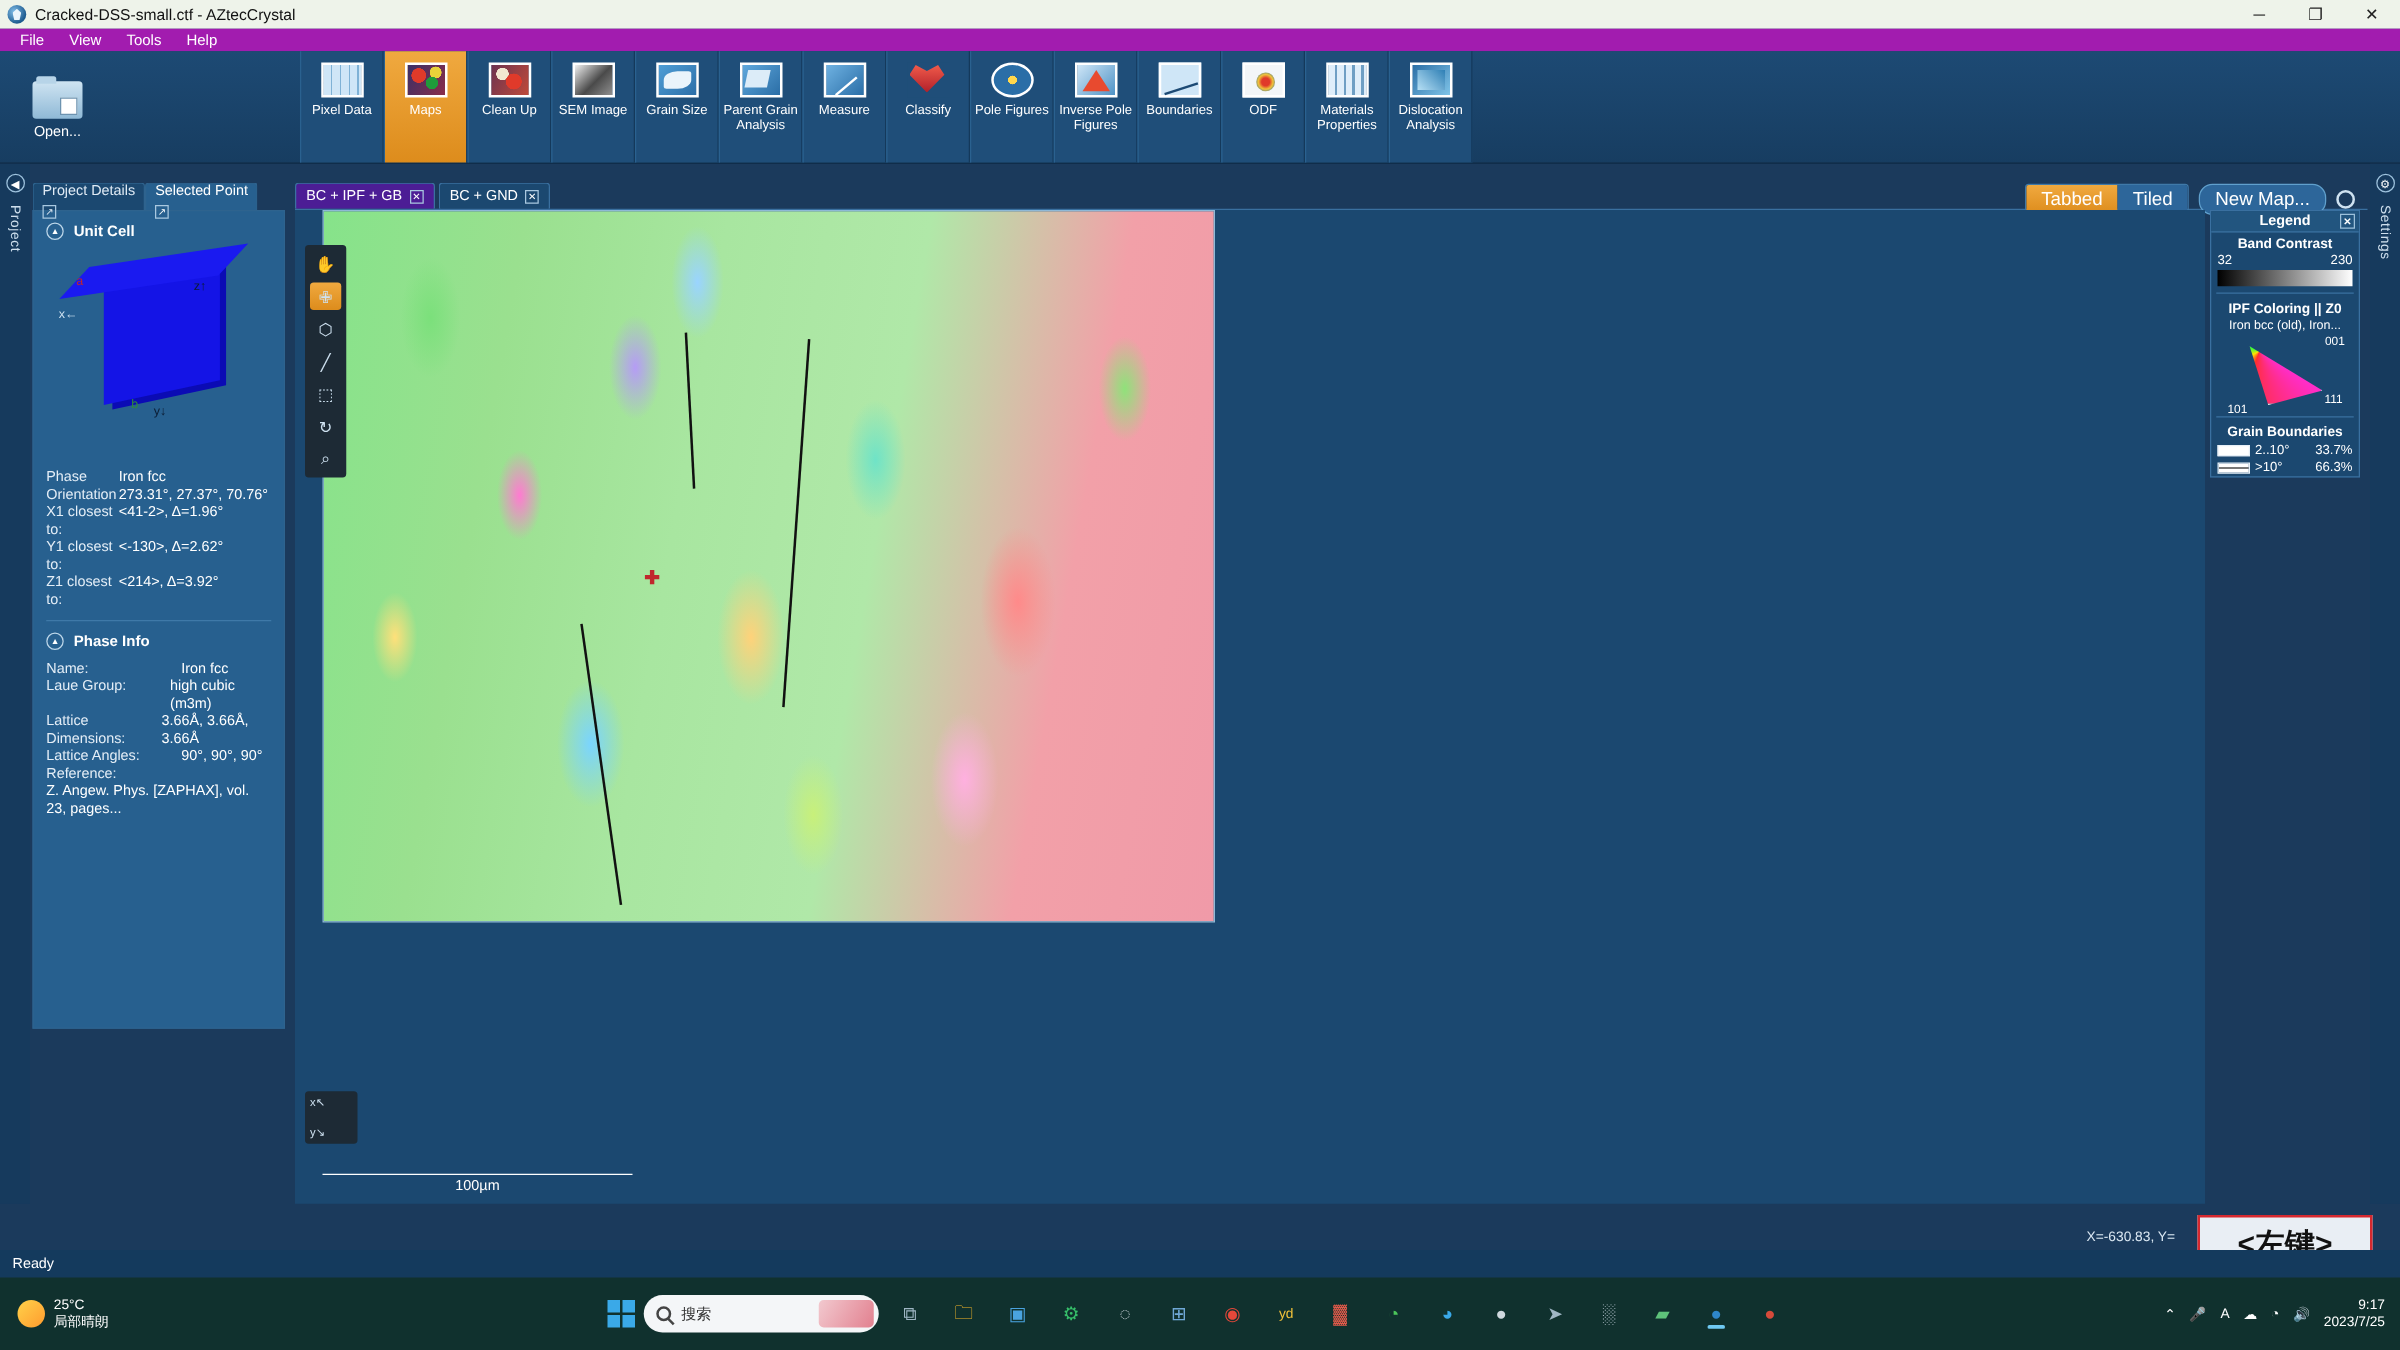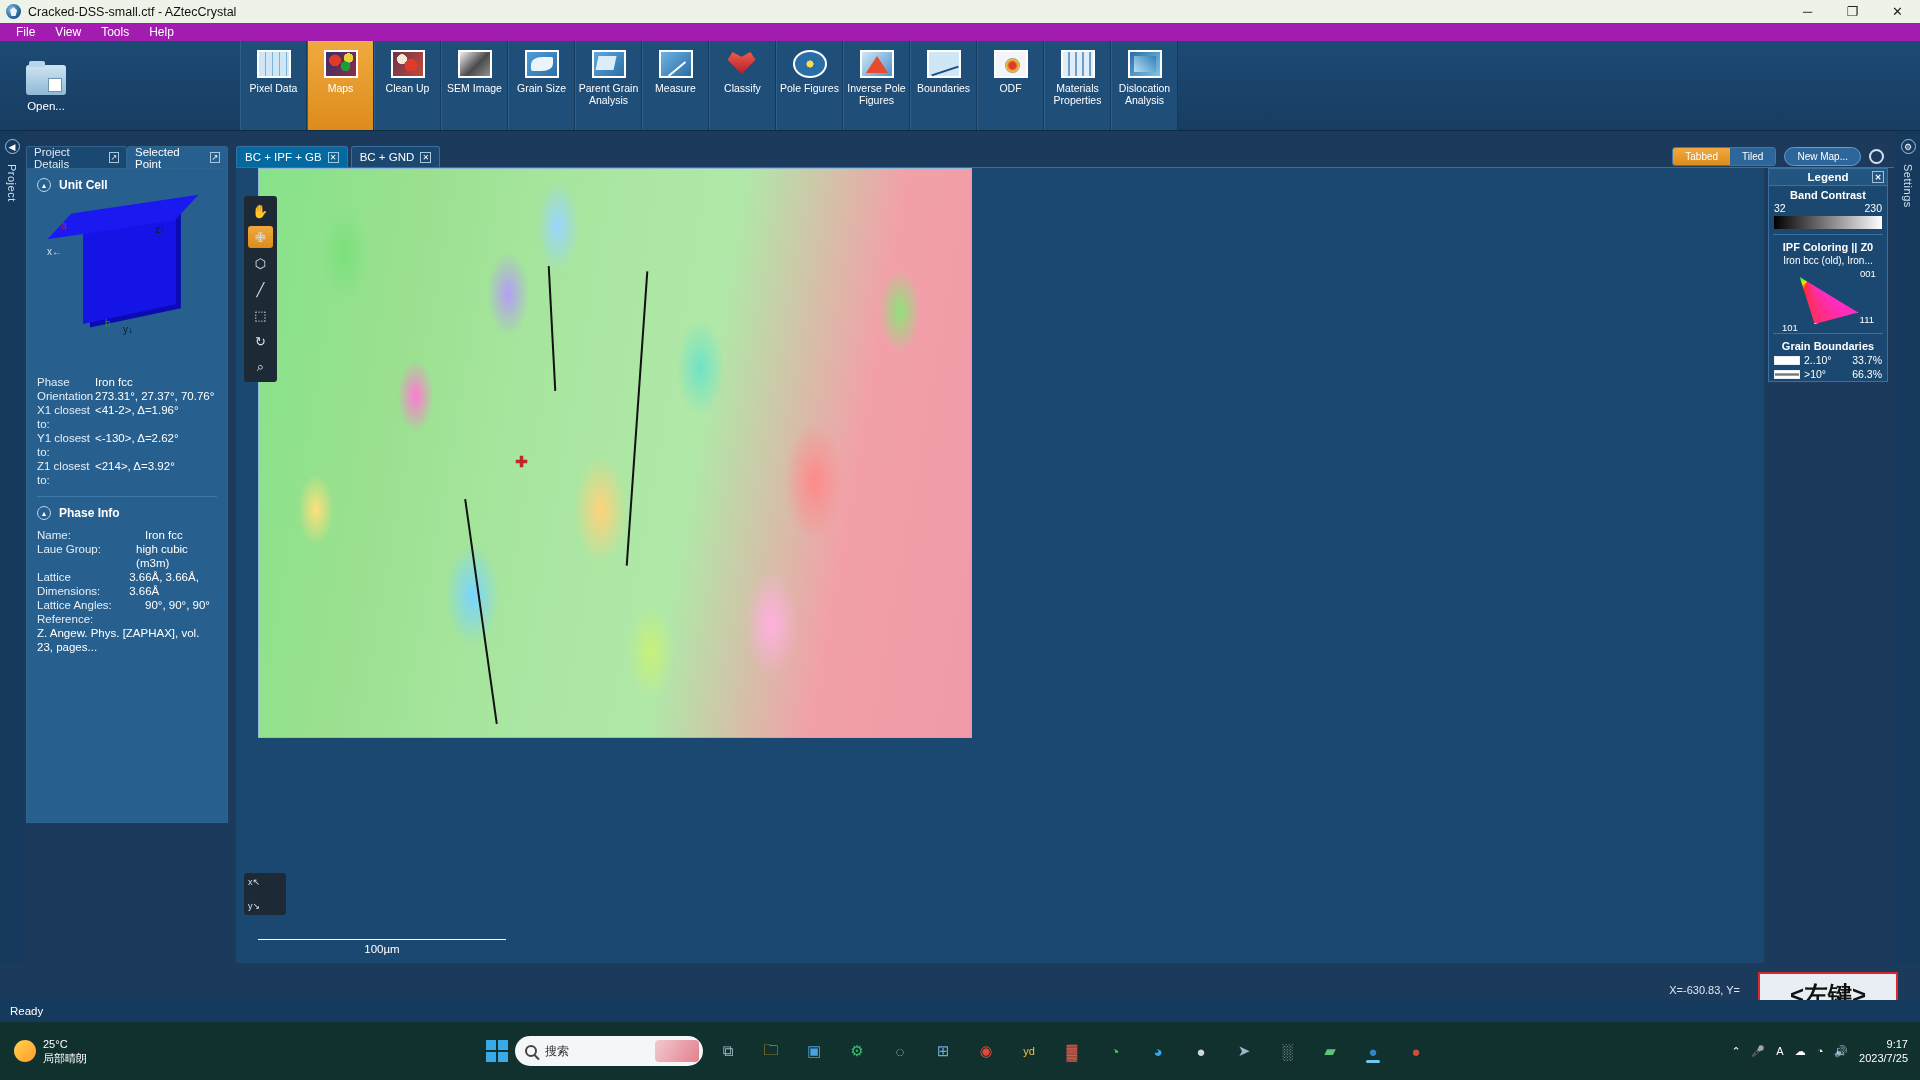--- a/index.html
+++ b/index.html
@@ -61,45 +61,45 @@
   .ic-disl{background:linear-gradient(135deg,#2b6ea6,#7fc4e8);position:relative;}
   .ic-disl:after{content:"";position:absolute;inset:4px;background:linear-gradient(45deg,#b7e0f5,#2e7fb5);}
   
   .leftrail{position:absolute;left:0;top:131px;width:24px;bottom:117px;background:#163a5d;display:flex;flex-direction:column;align-items:center;padding-top:8px;}
   .railcircle{width:15px;height:15px;border-radius:50%;border:1px solid #9dc2dd;display:flex;align-items:center;justify-content:center;font-size:9px;}
   .railtext{writing-mode:vertical-rl;margin-top:10px;font-size:11px;color:#cfe0ee;letter-spacing:.5px;}
   .rightrail{position:absolute;right:0;top:131px;width:24px;bottom:117px;background:#163a5d;display:flex;flex-direction:column;align-items:center;padding-top:8px;}
   
   .panelwrap{position:absolute;left:26px;top:146px;width:202px;}
   .ptabs{display:flex;height:22px;font-size:11.5px;}
-  .ptab{display:flex;align-items:center;gap:5px;padding:0 7px;background:#1b4870;border:1px solid #2e638e;border-bottom:none;border-radius:3px 3px 0 0;color:#dfeaf4;}
+  .ptab{display:flex;gap:5px;padding:0 7px;background:#1b4870;border:1px solid #2e638e;border-bottom:none;border-radius:3px 3px 0 0;color:#dfeaf4;flex-direction:column;}
   .ptab.sel{background:#27608f;color:#fff;}
   .popico{width:11px;height:11px;border:1px solid #a9c8e0;font-size:8px;display:flex;align-items:center;justify-content:center;}
   .panelbody{background:#27608f;border:1px solid #2e638e;height:655px;overflow:hidden;}
   .sect{display:flex;align-items:flex-start;gap:8px;padding:9px 10px 4px;}
   .collapse{width:14px;height:14px;border-radius:50%;border:1px solid #bcd6e9;display:flex;align-items:center;justify-content:center;font-size:7px;}
   .secttitle{font-size:12px;font-weight:bold;}
   .cellbox{height:175px;position:relative;}
   .cube{position:absolute;left:55px;top:22px;width:95px;height:95px;background:#1414e6;transform:rotate(-12deg) skewX(-12deg);box-shadow:6px 6px 0 -1px #0b0bb4;}
   .cubetop{position:absolute;left:42px;top:8px;width:108px;height:26px;background:#1a1af0;transform:skewX(-48deg) rotate(-10deg);}
   .axlabel{position:absolute;font-size:10px;}
   .infotable{padding:4px 10px 0;font-size:11.5px;line-height:14px;}
   .irow{display:flex;}
   .ikey{width:58px;color:#e4eef7;}
   .ikey.w{width:108px;}
   .ival{color:#ffffff;}
   .divider{height:1px;background:#3f79a8;margin:9px 10px 0;}
   
   .maptabs{position:absolute;left:236px;top:146px;display:flex;gap:3px;font-size:11.5px;}
   .mtab{display:flex;align-items:center;gap:6px;padding:4px 8px;background:#1b4870;border:1px solid #3a70a0;border-bottom:none;border-radius:3px 3px 0 0;}
-  .mtab.sel{background:#0369a1;}
+  .mtab.sel{background:#4c1d95;}
   .xbox{width:11px;height:11px;border:1px solid #a9c8e0;font-size:8px;display:flex;align-items:center;justify-content:center;}
   .tabline{position:absolute;left:236px;top:167px;right:26px;height:1px;background:#3a70a0;}
   
-  .topright{position:absolute;right:36px;top:147px;display:flex;align-items:center;gap:8px;font-size:10px;}
+  .topright{position:absolute;right:36px;top:147px;display:flex;align-items:center;gap:8px;font-size:15px;}
   .seg{display:flex;border-radius:3px;overflow:hidden;border:1px solid #3f79a8;}
   .seg div{padding:3px 12px;background:#2d669a;}
   .seg div.on{background:linear-gradient(#f0a93f,#dd8c1c);color:#fff;}
   .pill{padding:3px 12px;border-radius:11px;background:#2d669a;border:1px solid #60a0cd;}
   .gear{width:15px;height:15px;border-radius:50%;border:2px solid #cfe2f1;}
   
   .mapview{position:absolute;left:236px;top:168px;right:156px;bottom:117px;background:#1b4870;}
   .mapimg{position:absolute;left:22px;top:0px;width:714px;height:570px;
     background:
      radial-gradient(ellipse 40px 80px at 12% 15%,#7be07b,transparent 60%),

